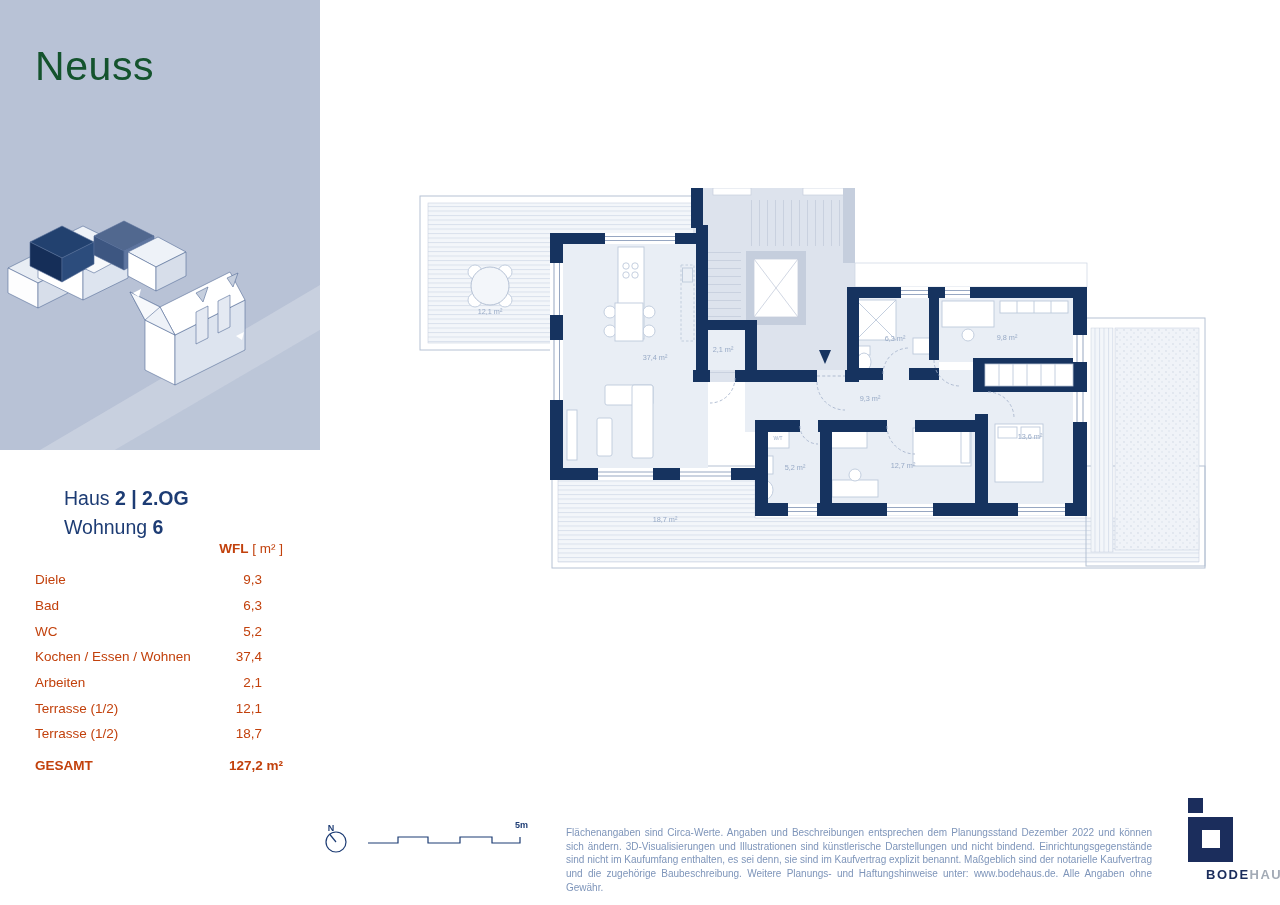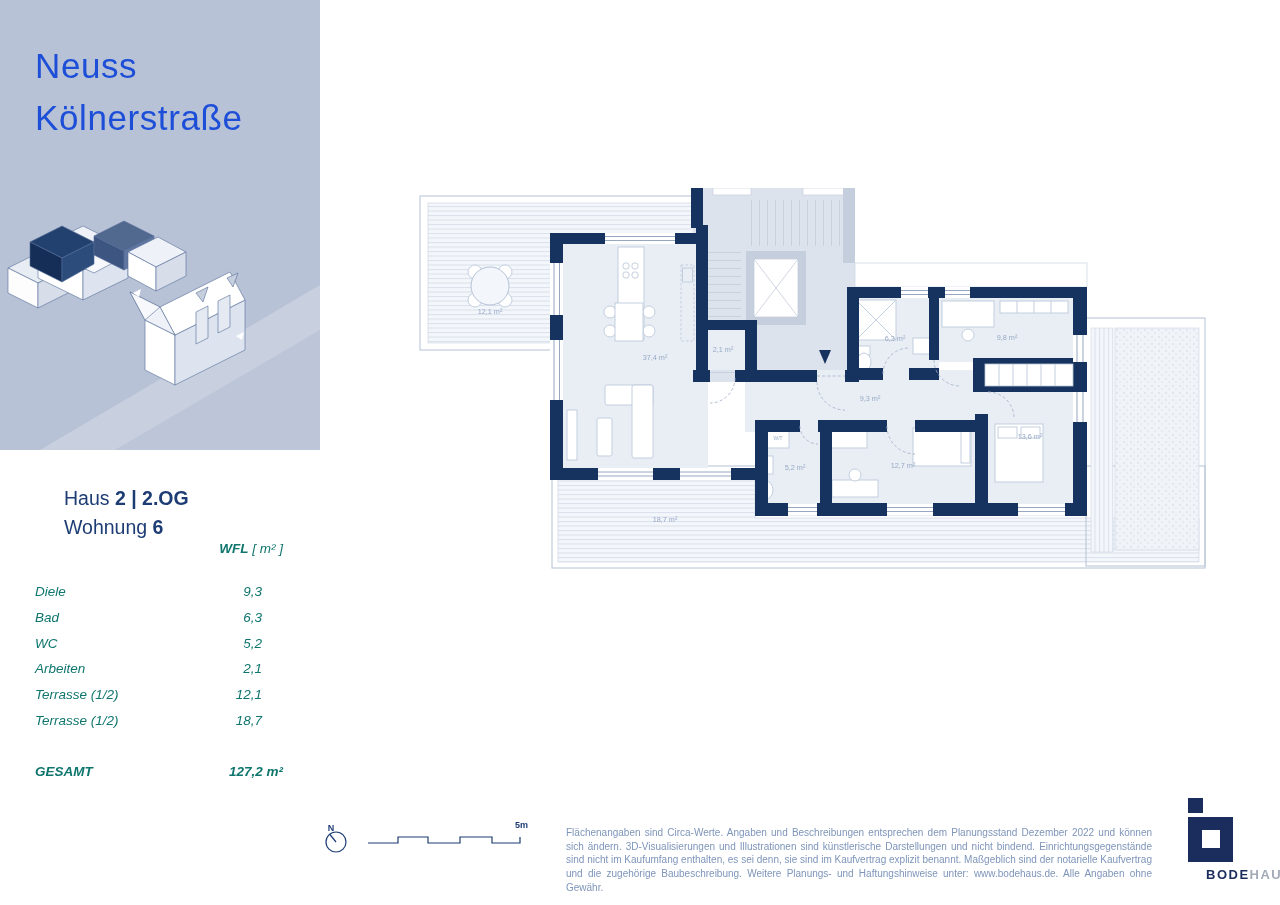--- a/index.html
+++ b/index.html
@@ -1,35 +1,35 @@
 <!DOCTYPE html>
 <html><head>
 <meta charset="utf-8">
 <style>
   html,body{margin:0;padding:0;background:#ffffff;}
   body{width:1280px;height:905px;position:relative;overflow:hidden;
        font-family:"Liberation Sans", sans-serif;}
 
   
   .panel{position:absolute;left:0;top:0;width:320px;height:450px;background:#b8c2d6;}
-  .proj-title{position:absolute;left:35px;top:40px;color:#1d4ed8;font-size:35px;
-              line-height:52px;letter-spacing:0.6px;font-weight:400;}
+  .proj-title{position:absolute;left:35px;top:40px;color:#14532d;font-size:41px;
+              line-height:52px;letter-spacing:0.6px;font-weight:400;text-align:right;}
   .iso{position:absolute;left:0;top:190px;width:320px;height:260px;}
 
   
   .unit-h{position:absolute;left:35px;top:484px;font-size:19.5px;color:#1d3c74;line-height:29px;margin-left:29px;}
   .unit-h b{font-weight:bold;}
 
   
-  .areas{position:absolute;left:35px;top:541px;width:248px;color:#0f766e;font-size:13.5px;font-style:italic;}
+  .areas{position:absolute;left:35px;top:541px;width:248px;color:#c2410c;font-size:13.5px;}
   .wfl-header{text-align:right;height:17px;}
   .wfl-bold{font-weight:bold;}
-  .rows{margin-top:21px;width:227px;}
+  .rows{margin-top:9px;width:227px;}
   .arow{display:flex;justify-content:space-between;height:25.7px;align-items:center;}
-  .total-row{font-weight:bold;margin-top:26px;width:248px;}
+  .total-row{font-weight:bold;margin-top:6px;width:248px;}
 
   
   .plan{position:absolute;left:415px;top:188px;width:795px;height:385px;}
   .wall{fill:#16335f;}
   .roomfill{fill:#e9eef5;}
   .furn{fill:#ffffff;stroke:#bdc9db;stroke-width:0.9;}
   .furnl{fill:none;stroke:#bdc9db;stroke-width:0.9;}
   .winrect{fill:#ffffff;}
   .winline{stroke:#6a81a8;stroke-width:0.7;}
   .doorarc{fill:none;stroke:#a8b6cd;stroke-width:0.9;stroke-dasharray:3 2.2;}
@@ -56,21 +56,20 @@
   .logo-text{position:absolute;left:18px;top:72px;font-size:13px;letter-spacing:1.5px;white-space:nowrap;}
   .logo-bode{color:#1b2d5c;font-weight:bold;}
   .logo-haus{color:#a3abb6;font-weight:bold;}
 </style>
 </head>
 <body>
 
 <div class="panel">
   <div class="proj-title">
     <div>Neuss</div>
-    <div>Kölnerstraße</div>
   </div>
 
   <svg class="iso" viewBox="0 0 320 260">
 
     <polygon points="40,260 320,95 320,140 115,260" fill="#cdd4e2" opacity="0.75"></polygon>
     <polygon points="115,260 320,140 320,260" fill="#c2cbdc" opacity="0.45"></polygon>
     <g stroke="#546b97" stroke-width="0.6" stroke-linejoin="round">
 
       <polygon points="8,78 38,63 68,78 38,93" fill="#e8edf4"></polygon>
       <polygon points="8,78 38,93 38,118 8,103" fill="#fdfdfe"></polygon>
@@ -136,20 +135,24 @@
         <span>Diele</span>
         <span>9,3</span>
       </div>
     <div class="arow">
         <span>Bad</span>
         <span>6,3</span>
       </div>
     <div class="arow">
         <span>WC</span>
         <span>5,2</span>
+      </div>
+    <div class="arow">
+        <span>Kochen / Essen / Wohnen</span>
+        <span>37,4</span>
       </div>
     <div class="arow">
         <span>Arbeiten</span>
         <span>2,1</span>
       </div>
     <div class="arow">
         <span>Terrasse (1/2)</span>
         <span>12,1</span>
       </div>
     <div class="arow">

